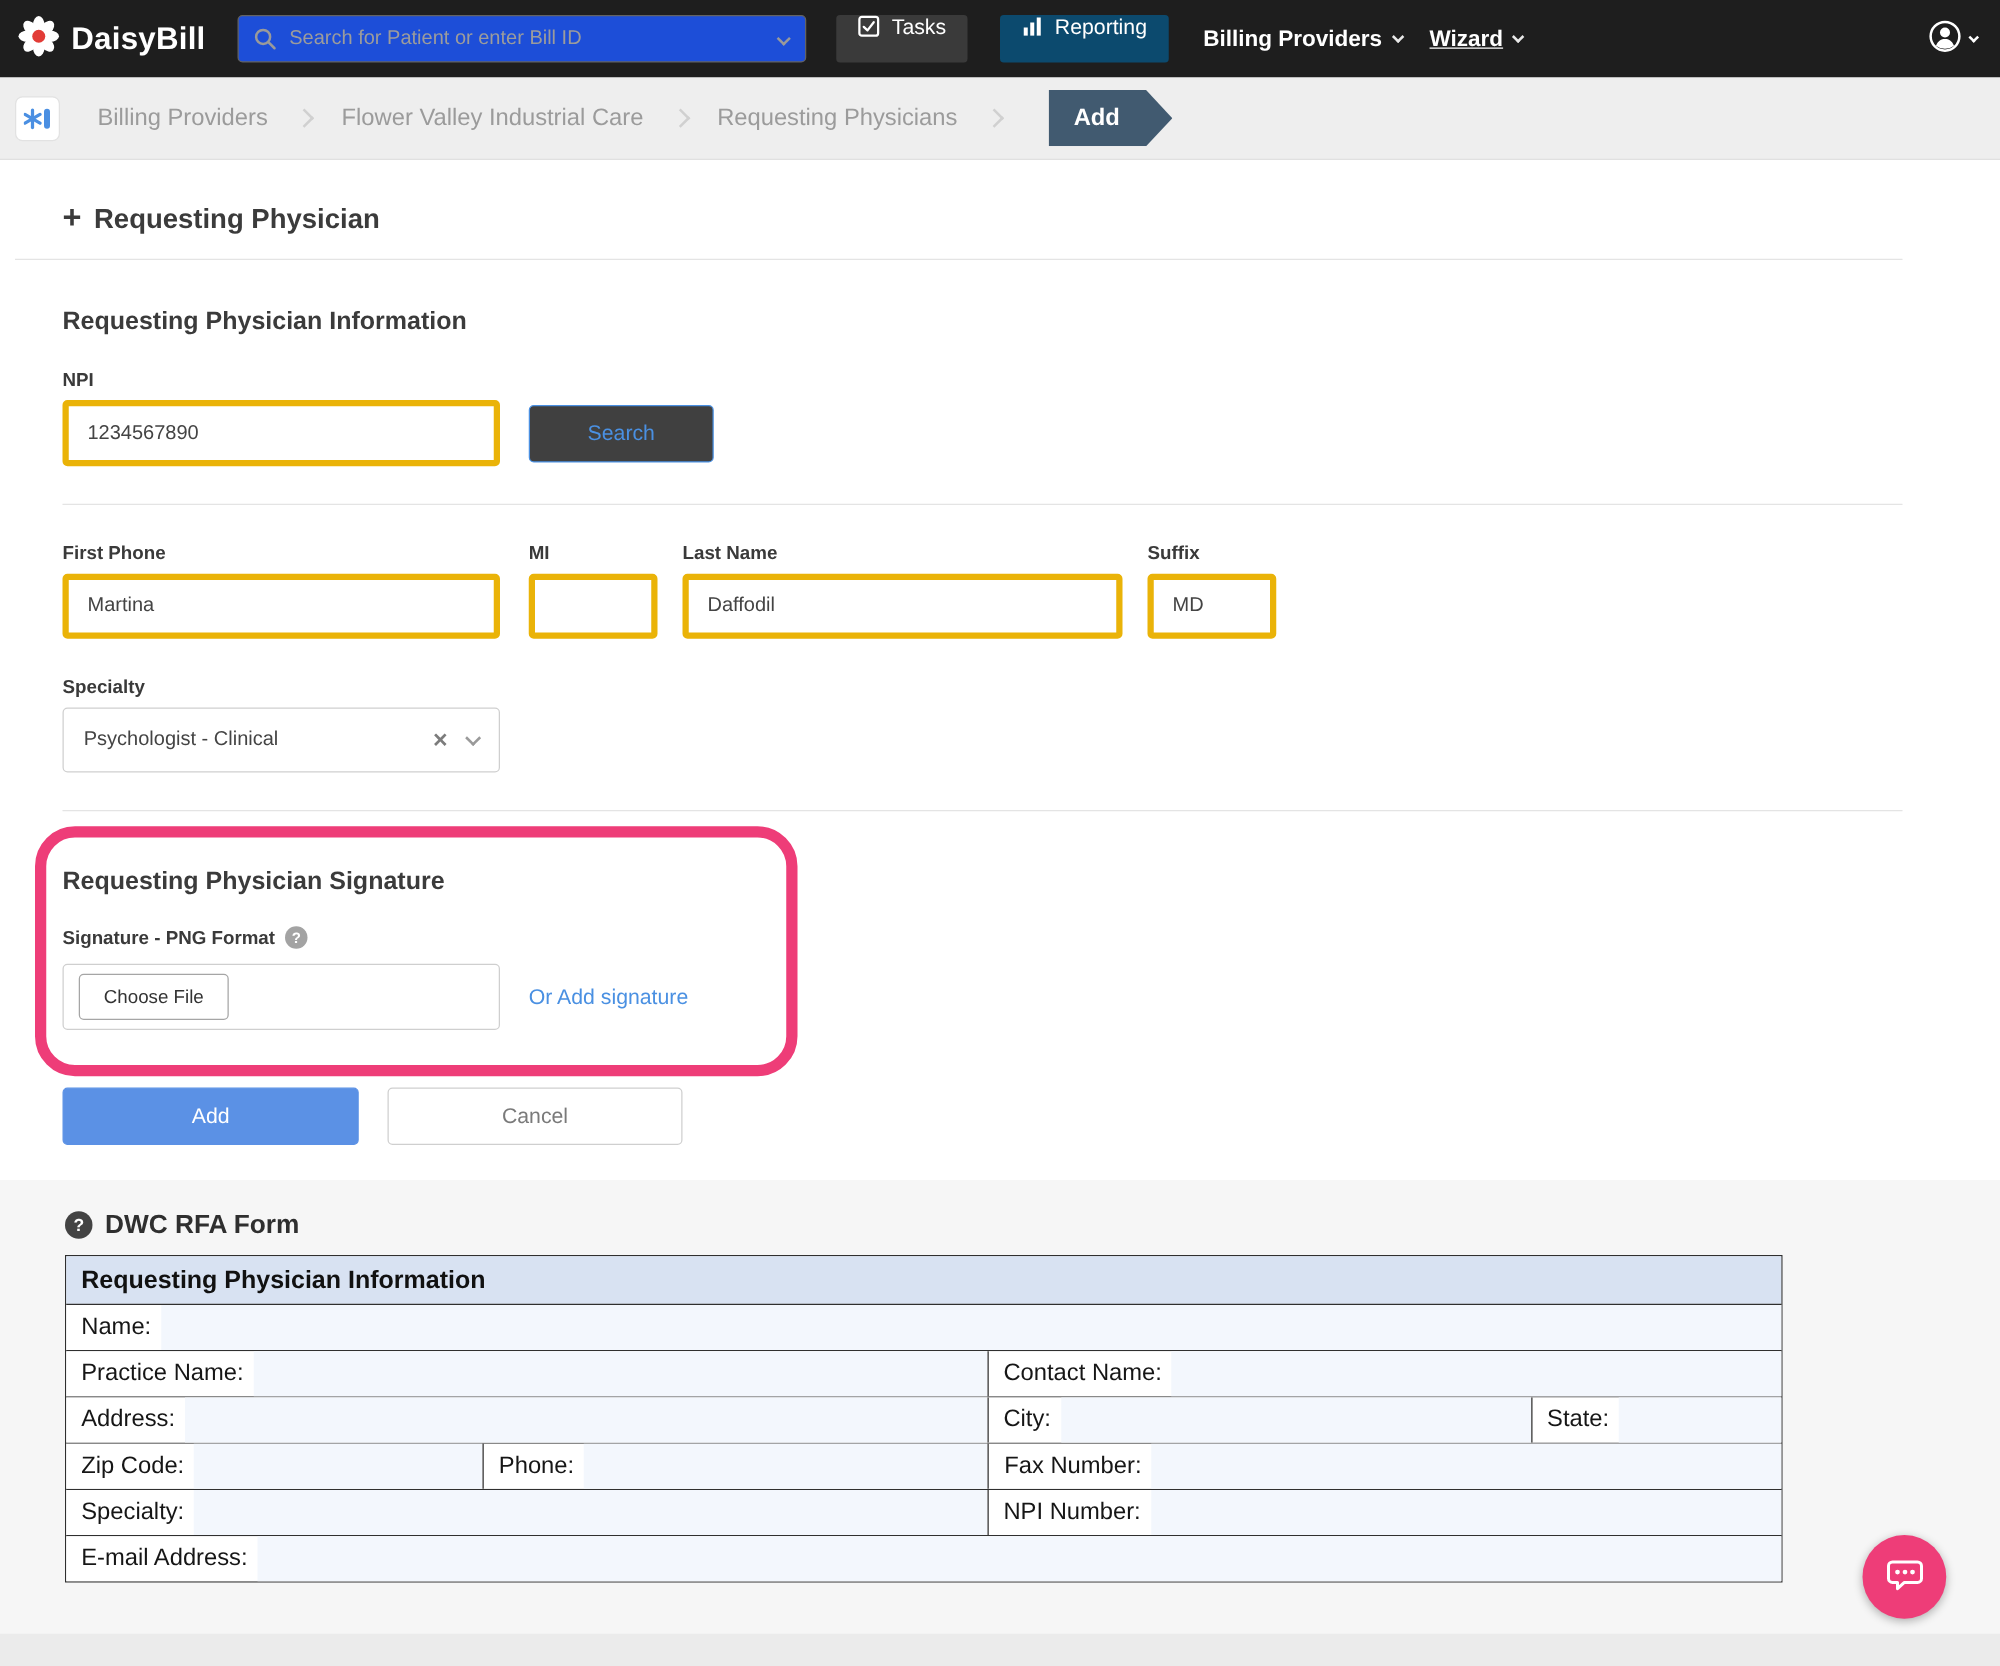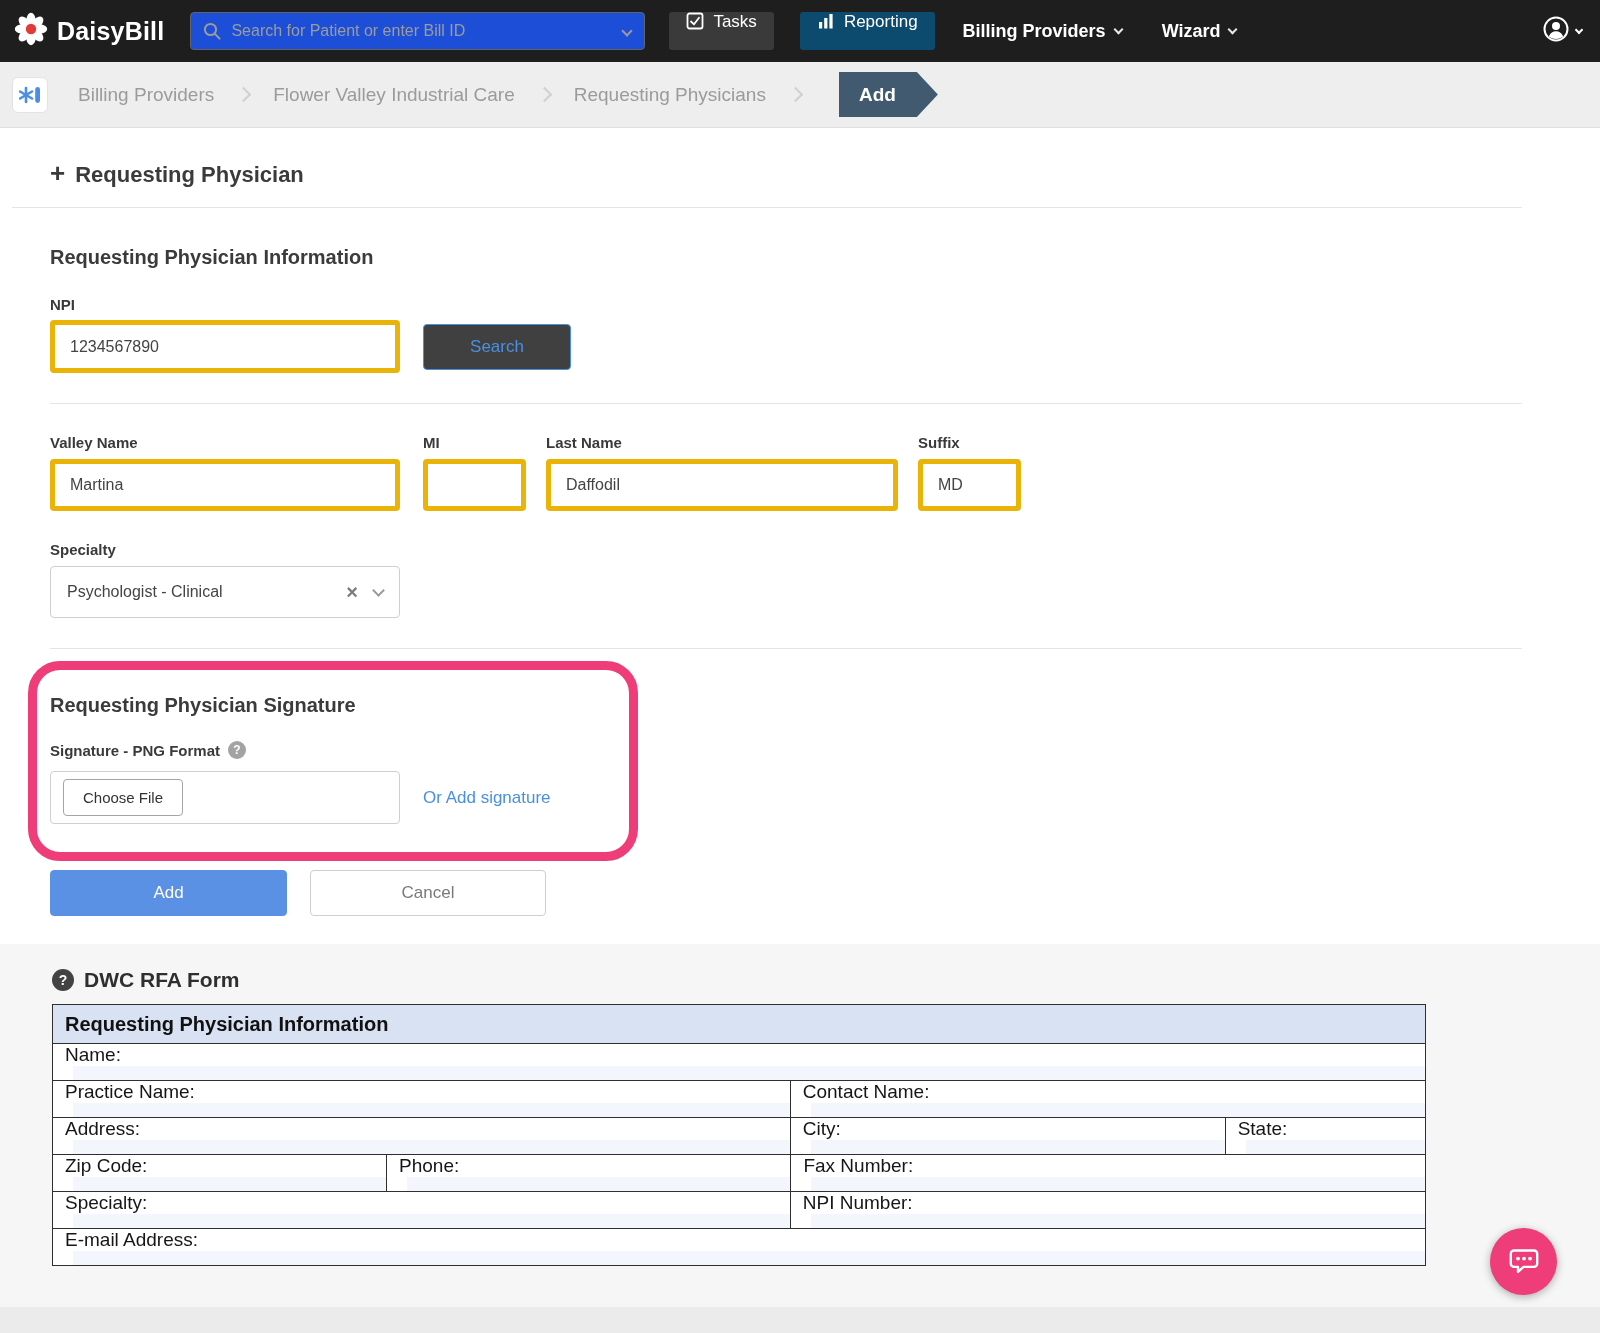--- a/index.html
+++ b/index.html
@@ -34,21 +34,21 @@
   .chev-right { border-width:2px 2px 0 0; transform:rotate(45deg); }
   .nav-btn {
     height:38px; display:flex; align-items:flex-start; gap:9px;
     color:#fff; font-size:17px; padding:0 17px; border-radius:3px;
     border:none; cursor:pointer; font-family:inherit;
   }
   .nav-btn.tasks { background:#3a3a3a; margin-left:24px; }
   .nav-btn.reporting { background:#0c4a6e; margin-left:26px; }
   .nav-link { display:flex; align-items:center; gap:9px; color:#fff; font-size:18px; font-weight:bold; cursor:pointer; }
   .nav-link.bp { margin-left:28px; }
-  .nav-link.wiz { margin-left:40px; }
+  .nav-link.wiz { margin-left:22px;text-decoration:underline; }
   .nav-link .chev-down { width:7px; height:7px; color:#e8e8e8; margin-top:-3px; }
   .nav-spacer { flex:1; }
   .nav-user { display:flex; align-items:center; gap:6px; color:#fff; cursor:pointer; }
   .nav-user .chev-down { width:6px; height:6px; margin-top:-2px; }
 
   
   .crumbbar {
     height:66px; background:#eeeeee; border-bottom:1px solid #e0e0e0;
     display:flex; align-items:center; padding-left:12px;
   }
@@ -143,22 +143,22 @@
     font-size:14px; font-weight:bold; display:inline-flex; align-items:center; justify-content:center;
     cursor:pointer;
   }
   .rfa-table { width:1374px; margin-top:12px; border:1px solid #2f2f2f; background:#fff; }
   .rfa-header {
     height:38px; background:#d8e2f2; display:flex; align-items:center; padding-left:12px;
     font-size:20px; font-weight:bold; color:#111;
   }
   .rfa-row { display:flex; border-top:1px solid #2f2f2f; }
   .rfa-cell {
-    height:36px; display:flex; align-items:flex-start; padding-left:12px;
-    font-size:19px; color:#161616; background:#fff; border-left:1px solid #2f2f2f;flex-direction:column;
+    height:36px; display:flex; align-items:center; padding-left:12px;
+    font-size:19px; color:#161616; background:#fff; border-left:1px solid #2f2f2f;
   }
   .rfa-cell:first-child { border-left:none; }
   .rfa-cell .fill { flex:1; align-self:stretch; background:#f3f7fd; margin-left:8px; }
   .c100{width:100%} .c54{width:53.7%} .c46{width:46.3%} .c32{width:31.7%}
   .c15{width:14.6%} .c24{width:24.3%} .c30{width:29.5%}
 
   .footer-strip { position:absolute; left:0; bottom:0; width:100%; height:26px; background:#ebebeb; }
 
   
   .chat-fab {
@@ -278,21 +278,21 @@
   <div class="field-label npi-label">NPI</div>
   <div class="npi-row">
     <input class="text-field" type="text" value="1234567890" style="">
     <button class="btn-outline">Search</button>
   </div>
 
   <hr class="divider2">
 
   <div class="name-row">
     <div class="field f-first">
-      <span class="field-label">Valley Name</span>
+      <span class="field-label">First Phone</span>
       <input class="text-field" type="text" value="Martina" style="">
     </div>
     <div class="field f-mi">
       <span class="field-label">MI</span>
       <input class="text-field" type="text" value="" style="">
     </div>
     <div class="field f-last">
       <span class="field-label">Last Name</span>
       <input class="text-field" type="text" value="Daffodil" style="">
     </div>

